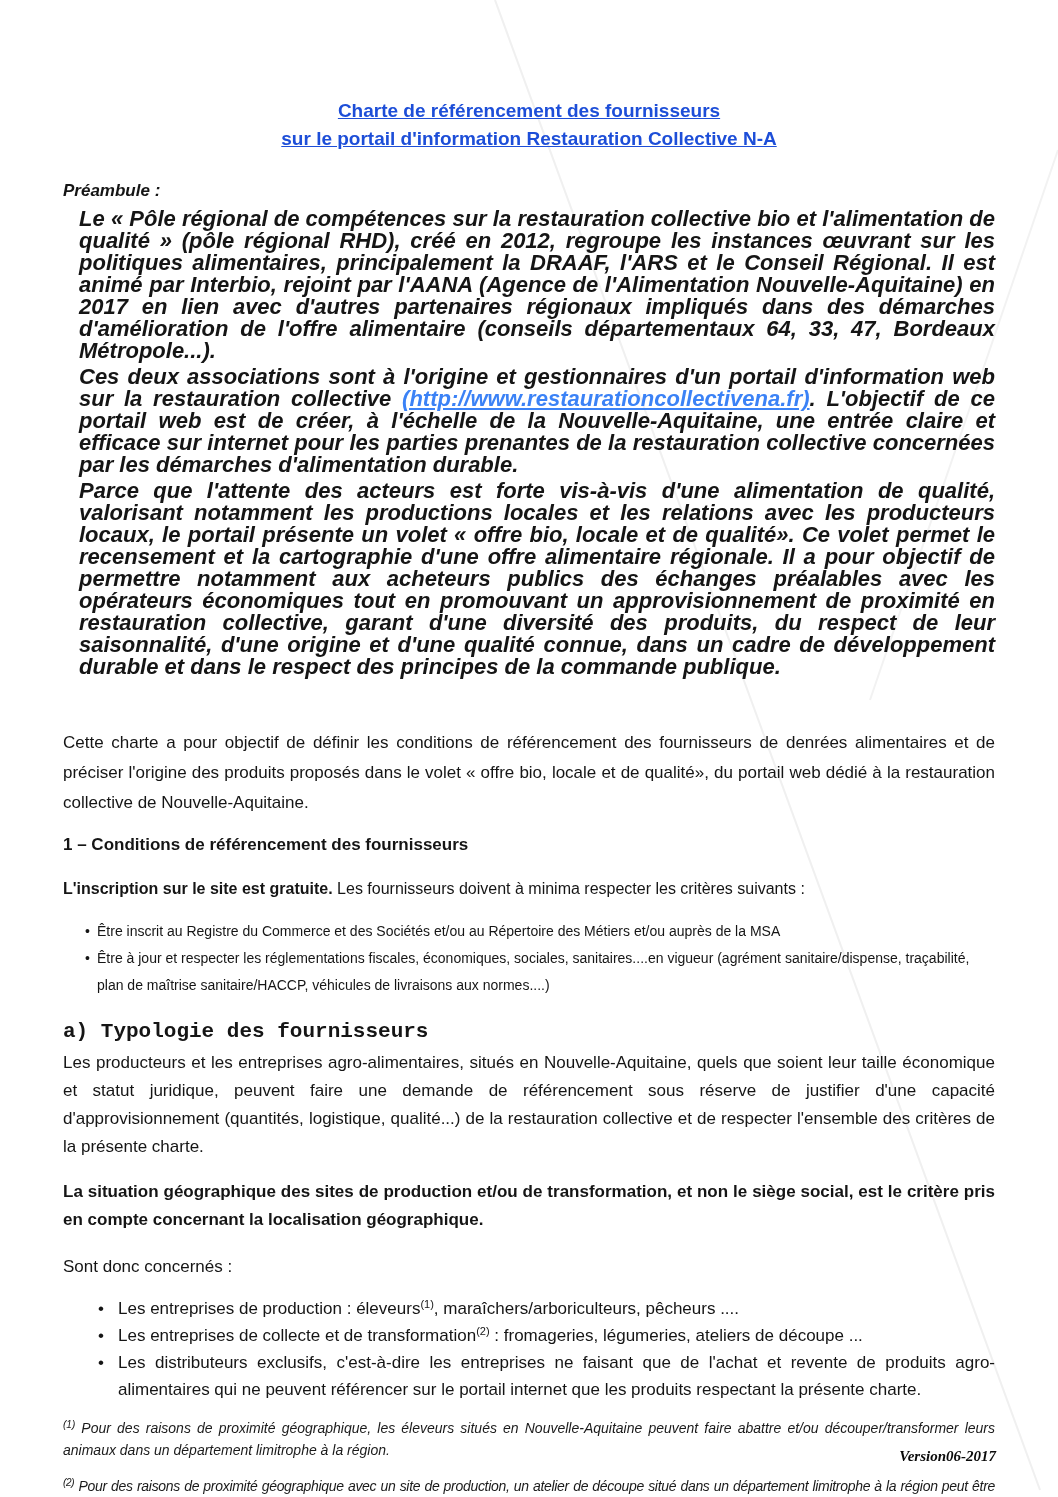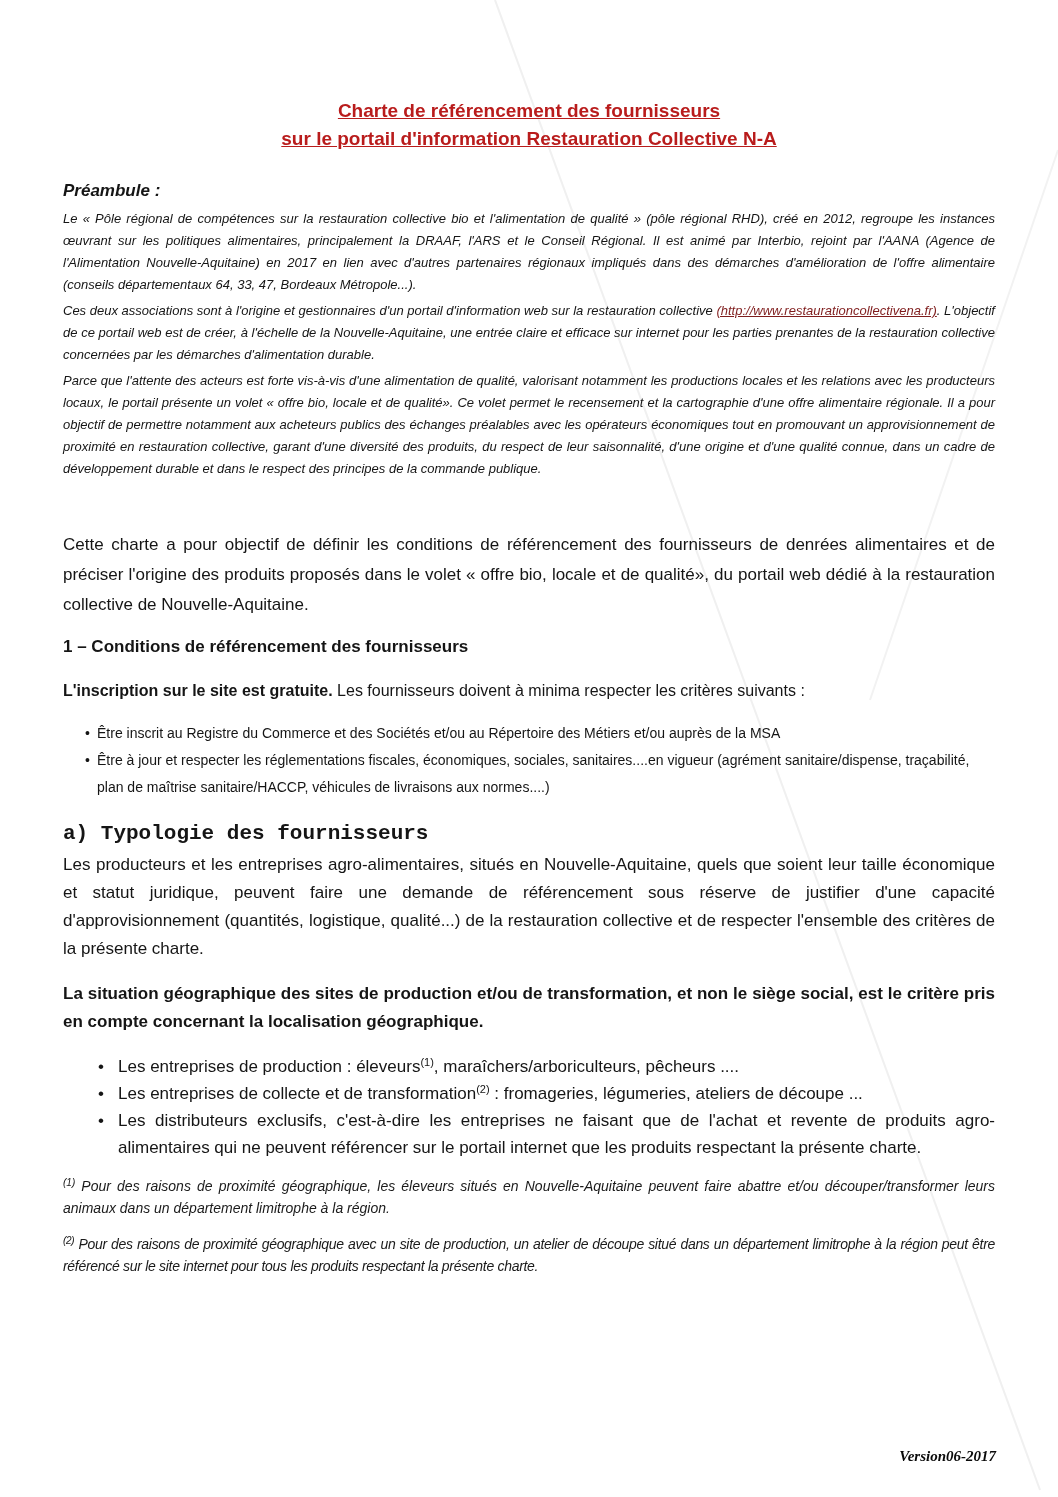--- a/index.html
+++ b/index.html
@@ -11,33 +11,34 @@
     position:relative;
     overflow:hidden;
   }
   .page { position:relative; padding:97px 63px 0 63px; z-index:2; }
 
   
   .artifacts { position:absolute; inset:0; z-index:1; pointer-events:none; }
 
   .doc-title {
     text-align:center; font-weight:bold; font-size:19px; line-height:28px;
-    color:#b91c1c;
+    color:#1d4ed8;
   }
   .doc-title span { text-decoration:underline; }
 
   .preambule-label {
     margin-top:27px; font-size:17px; font-weight:bold; font-style:italic; line-height:22px;
   }
   .pre-p {
-    margin:4px 0 0 0; font-size:13px; font-style:italic; line-height:22px;
+    margin:4px 0 0 16px; font-size:22px; font-style:italic; line-height:22px;
     text-align:justify;
+    font-weight:bold;
   }
   .pre-p:first-of-type { margin-top:6px; }
-  a.doclink { color:#7f1d1d; text-decoration:underline; font-style:italic; cursor:pointer; }
+  a.doclink { color:#3b82f6; text-decoration:underline; font-style:italic; cursor:pointer; }
 
   .body-p { font-size:17px; line-height:30px; text-align:justify; margin:0; }
   .intro-p { margin-top:50px; }
 
   .h-num { margin-top:16px; font-size:17px; font-weight:bold; line-height:22px; }
   .lead-p { margin-top:20px; font-size:16px; line-height:26px; }
   .lead-p b { font-weight:bold; }
 
   ul.crit-list { list-style:none; margin:2px 0 0 0; padding:0; }
   ul.crit-list li {
@@ -106,20 +107,21 @@
     <li>Être inscrit au Registre du Commerce et des Sociétés et/ou au Répertoire des Métiers et/ou auprès de la MSA</li>
     <li>Être à jour et respecter les réglementations fiscales, économiques, sociales, sanitaires....en vigueur (agrément sanitaire/dispense, traçabilité, plan de maîtrise sanitaire/HACCP, véhicules de livraisons aux normes....)</li>
   </ul>
 
   <div class="h-let">a) Typologie des fournisseurs</div>
 
   <p class="typ-p">Les producteurs et les entreprises agro-alimentaires, situés en Nouvelle-Aquitaine, quels que soient leur taille économique et statut juridique, peuvent faire une demande de référencement sous réserve de justifier d'une capacité d'approvisionnement (quantités, logistique, qualité...) de la restauration collective et de respecter l'ensemble des critères de la présente charte.</p>
 
   <p class="typ-bold">La situation géographique des sites de production et/ou de transformation, et non le siège social, est le critère pris en compte concernant la localisation géographique.</p>
 
+  <p class="sont-p">Sont donc concernés :</p>
 
   <ul class="conc-list">
     <li><span>Les entreprises de production : éleveurs</span><sup class="ref">(1)</sup><span>, maraîchers/arboriculteurs, pêcheurs ....</span></li>
     <li><span>Les entreprises de collecte et de transformation</span><sup class="ref">(2)</sup><span> : fromageries, légumeries, ateliers de découpe ...</span></li>
     <li><span>Les distributeurs exclusifs, c'est-à-dire les entreprises ne faisant que de l'achat et revente de produits agro-alimentaires qui ne peuvent référencer sur le portail internet que les produits respectant la présente charte.</span></li>
   </ul>
 
   <p class="footnote"><sup class="ref">(1)</sup><span> Pour des raisons de proximité géographique, les éleveurs situés en Nouvelle-Aquitaine peuvent faire abattre et/ou découper/transformer leurs animaux dans un département limitrophe à la région.</span></p>
 
   <p class="footnote"><sup class="ref">(2)</sup><span> Pour des raisons de proximité géographique avec un site de production, un atelier de découpe situé dans un département limitrophe à la région peut être référencé sur le site internet pour tous les produits respectant la présente charte.</span></p>

